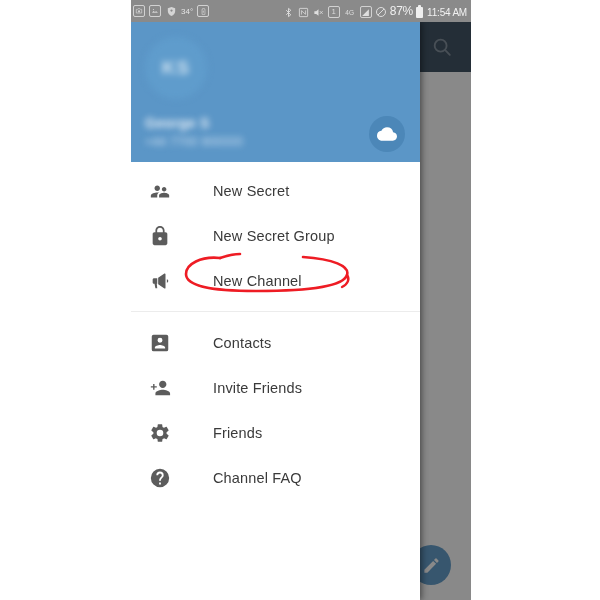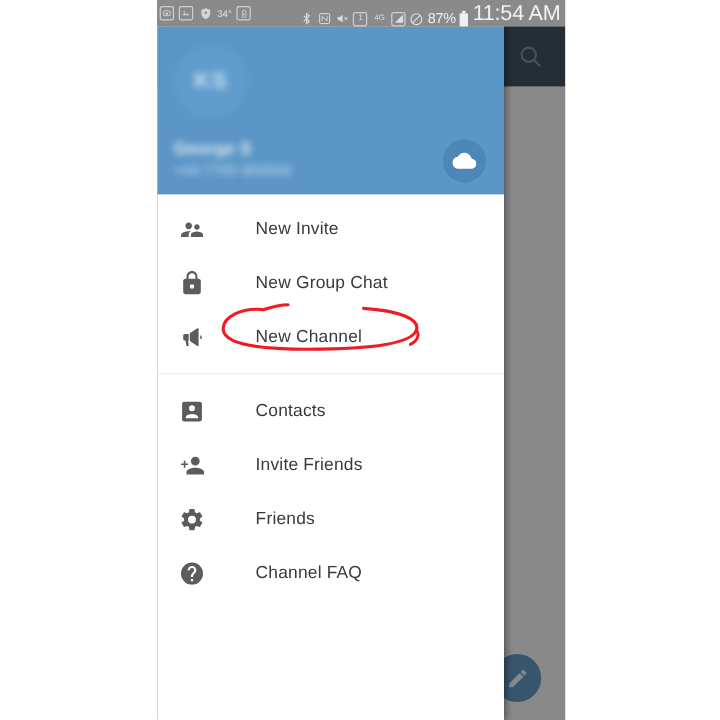--- a/index.html
+++ b/index.html
@@ -76,21 +76,21 @@
     font-size: 8px;
     letter-spacing: 0;
     color: #e4e4e4;
   }
   #battery-pct {
     font-size: 12px;
     color: #efefef;
     letter-spacing: -.2px;
   }
   #clock {
-    font-size: 18px;
+    font-size: 10px;
     color: #f2f2f2;
     letter-spacing: -.2px;
     padding-left: 1px;
   }
   .batt-glyph {
     width: 7px;
     height: 11px;
     background: #efefef;
     border-radius: 1px;
     position: relative;
@@ -322,30 +322,30 @@
       </div>
 
       <div id="menu">
 
         <div class="menu-item">
           <span class="menu-icon">
             <svg viewBox="0 0 24 24" width="22" height="22" fill="#5c5c5c">
               <path d="M16.5 12.5c1.38 0 2.49-1.12 2.49-2.5S17.88 7.5 16.5 7.5 14 8.62 14 10s1.12 2.5 2.5 2.5zM9 12c1.66 0 2.99-1.34 2.99-3S10.66 6 9 6 6 7.34 6 9s1.34 3 3 3zm7.5 2c-1.83 0-5.5.92-5.5 2.75V19h11v-2.25c0-1.83-3.67-2.75-5.5-2.75zM9 13.75c-2.34 0-7 1.17-7 3.5V19h7v-2.25c0-.85.33-2.34 2.37-3.47A12.3 12.3 0 0 0 9 13.75z"></path>
             </svg>
           </span>
-          <span class="menu-label">New Invite</span>
+          <span class="menu-label">New Secret</span>
         </div>
 
         <div class="menu-item">
           <span class="menu-icon">
             <svg viewBox="0 0 24 24" width="22" height="22" fill="#5c5c5c">
               <path d="M18 8h-1V6c0-2.76-2.24-5-5-5S7 3.24 7 6v2H6c-1.1 0-2 .9-2 2v10c0 1.1.9 2 2 2h12c1.1 0 2-.9 2-2V10c0-1.1-.9-2-2-2zm-6 9a2 2 0 1 1 0-4 2 2 0 0 1 0 4zm3.1-9H8.9V6c0-1.71 1.39-3.1 3.1-3.1s3.1 1.39 3.1 3.1v2z"></path>
             </svg>
           </span>
-          <span class="menu-label">New Group Chat</span>
+          <span class="menu-label">New Secret Group</span>
 
           <svg id="annotation" viewBox="0 0 175 44">
             <path d="M37 7 C18 5, 3 13, 3 23 C3 34, 24 40, 74 40 C124 40, 160 36, 164 24 C167 15, 150 8, 120 6" fill="none" stroke="#ee1c24" stroke-width="2.6" stroke-linecap="round"></path>
             <path d="M37 7 C43 5, 50 3, 57 3" fill="none" stroke="#ee1c24" stroke-width="2.6" stroke-linecap="round"></path>
             <path d="M164 24 C167 28, 165 33, 159 36" fill="none" stroke="#ee1c24" stroke-width="2.4" stroke-linecap="round"></path>
           </svg>
         </div>
 
         <div class="menu-item">
           <span class="menu-icon">

